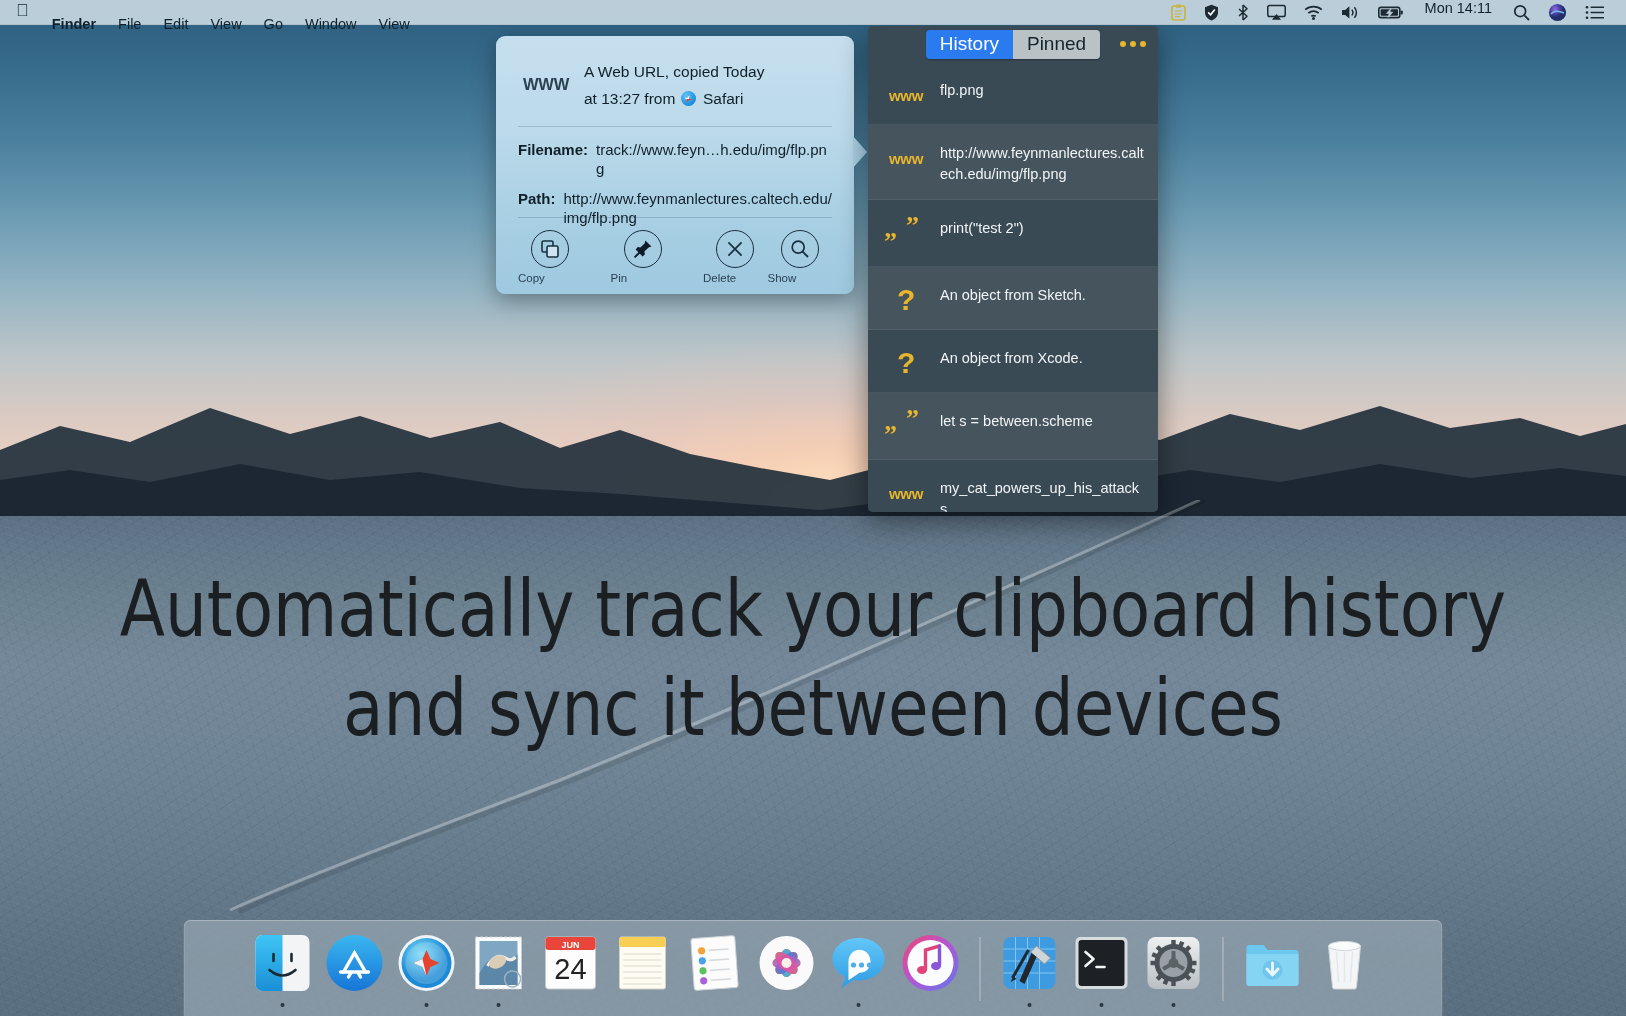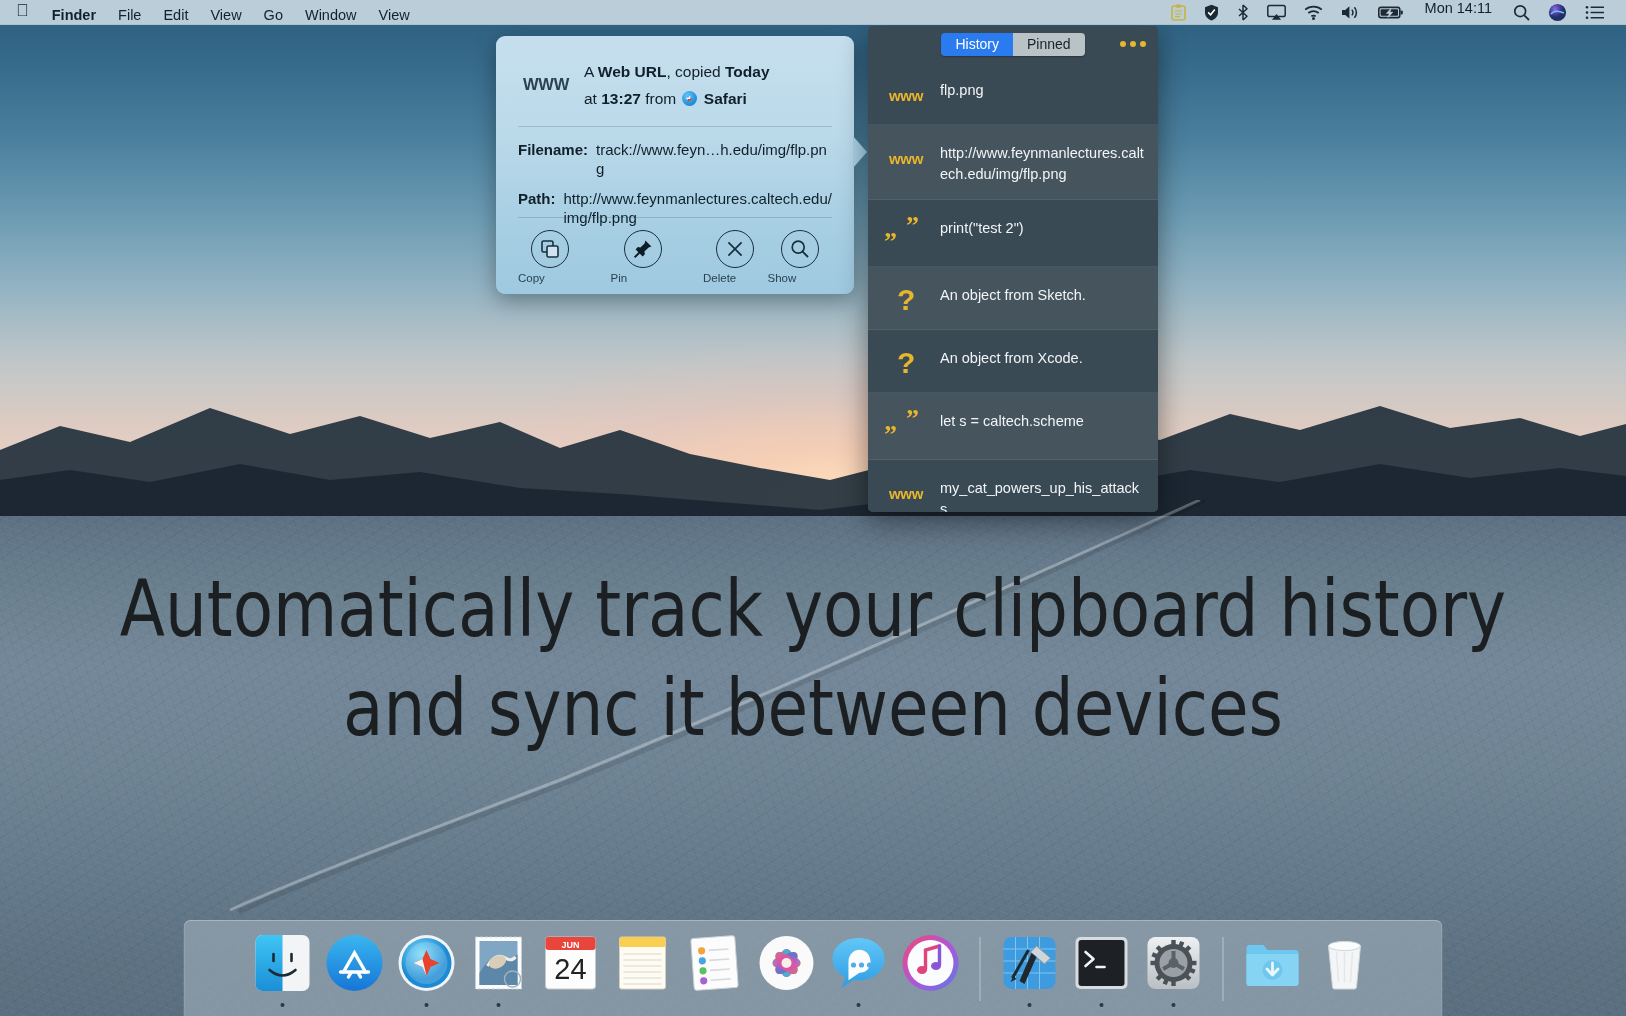--- a/index.html
+++ b/index.html
@@ -65,21 +65,21 @@
     position: absolute; left: 0; top: 0; width: 1626px; height: 25px;
     background: rgba(197,214,224,0.93);
     display: flex; align-items: center;
     color: #12222c;
     font-size: 14.5px;
     z-index: 60;
     border-bottom: 1px solid rgba(0,0,0,0.06);
   }
   #menubar .left { display: flex; align-items: center; gap: 0px; padding-left: 12px; }
   #menubar .right { margin-left: auto; display: flex; gap: 0px; padding-right: 12px; }
-  .mb-item { padding: 3px 11px; height: 25px; line-height: 25px; white-space: nowrap; }
+  .mb-item { padding: 12px 11px; height: 25px; line-height: 25px; white-space: nowrap; }
   .mb-item.bold { font-weight: bold; }
   .mb-apple { padding: 0 12px 0 4px; font-size: 17px; line-height: 22px; }
   .mb-icon { padding: 0 9px; display: flex; align-items: center; height: 25px; }
   .mb-clock { padding: 0 12px; font-size: 14.5px; white-space: nowrap; }
 
   
   #detail-popup {
     position: absolute; left: 496px; top: 36px; width: 358px; height: 258px;
     border-radius: 9px;
     background: linear-gradient(to bottom, #c6dfee 0%, #bcdaea 35%, #a8cfe3 72%, #9ec9e0 100%);
@@ -99,21 +99,21 @@
     display: flex; align-items: flex-start; gap: 10px;
     padding: 22px 0 14px 0;
     border-bottom: 1px solid rgba(20,50,70,0.18);
   }
   .dp-head .kind-icon {
     width: 56px; flex: 0 0 56px; text-align: center;
     font-size: 16.5px; font-weight: 600; letter-spacing: -0.2px;
     color: #2c4251; padding-top: 17px;
   }
   .dp-head .lines { flex: 1 1 auto; font-size: 15.5px; line-height: 27px; }
-  .dp-head .lines b { font-weight: bold; }
+  .dp-head .lines b { font-weight: normal; }
   .safari-dot {
     display: inline-block; width: 15px; height: 15px; border-radius: 50%;
     background: radial-gradient(circle at 35% 30%, #63c2f5, #1b8ddb 70%, #0f6fb8);
     vertical-align: -2px; position: relative; margin: 0 3px 0 1px;
   }
   .safari-dot::after {
     content:""; position:absolute; left:3.5px; top:3.5px; width:8px; height:8px;
     background: linear-gradient(135deg, #fff 0 48%, #e23c2e 52% 100%);
     transform: rotate(20deg);
     clip-path: polygon(50% 0,62% 38%,100% 50%,62% 62%,50% 100%,38% 62%,0 50%,38% 38%);
@@ -152,21 +152,21 @@
   .hw-topbar {
     height: 36px; flex: 0 0 36px;
     background: #3a4a55;
     display: flex; align-items: center; position: relative;
   }
   .segmented {
     display: flex; margin: 0 auto; border-radius: 4px; overflow: hidden;
     box-shadow: 0 1px 2px rgba(0,0,0,0.3);
   }
   .seg {
-    font-size: 14px; padding: 3px 14px 4px 14px; cursor: pointer;
+    font-size: 19px; padding: 3px 14px 4px 14px; cursor: pointer;
     background: #b9c2c4; color: #16242c;
   }
   .seg.active { background: #2a7bf0; color: #fff; }
   .dots-btn {
     position: absolute; right: 12px; top: 50%; transform: translateY(-50%);
     display: flex; gap: 4px; cursor: pointer;
   }
   .dots-btn i { width: 6px; height: 6px; border-radius: 50%; background: #e8b62c; display: block; }
 
   .hw-list { flex: 1 1 auto; overflow: hidden; }
@@ -444,21 +444,21 @@
       <div class="txt">An object from Sketch.</div>
     </div>
 
     <div class="hw-row dark">
       <div class="ico qmark">?</div>
       <div class="txt">An object from Xcode.</div>
     </div>
 
     <div class="hw-row light">
       <div class="ico quote">”<span class="second">”</span></div>
-      <div class="txt">let s = caltech.scheme</div>
+      <div class="txt">let s = between.scheme</div>
     </div>
 
     <div class="hw-row dark">
       <div class="ico">www</div>
       <div class="txt">my_cat_powers_up_his_attacks</div>
     </div>
 
   </div>
 </div>
 

